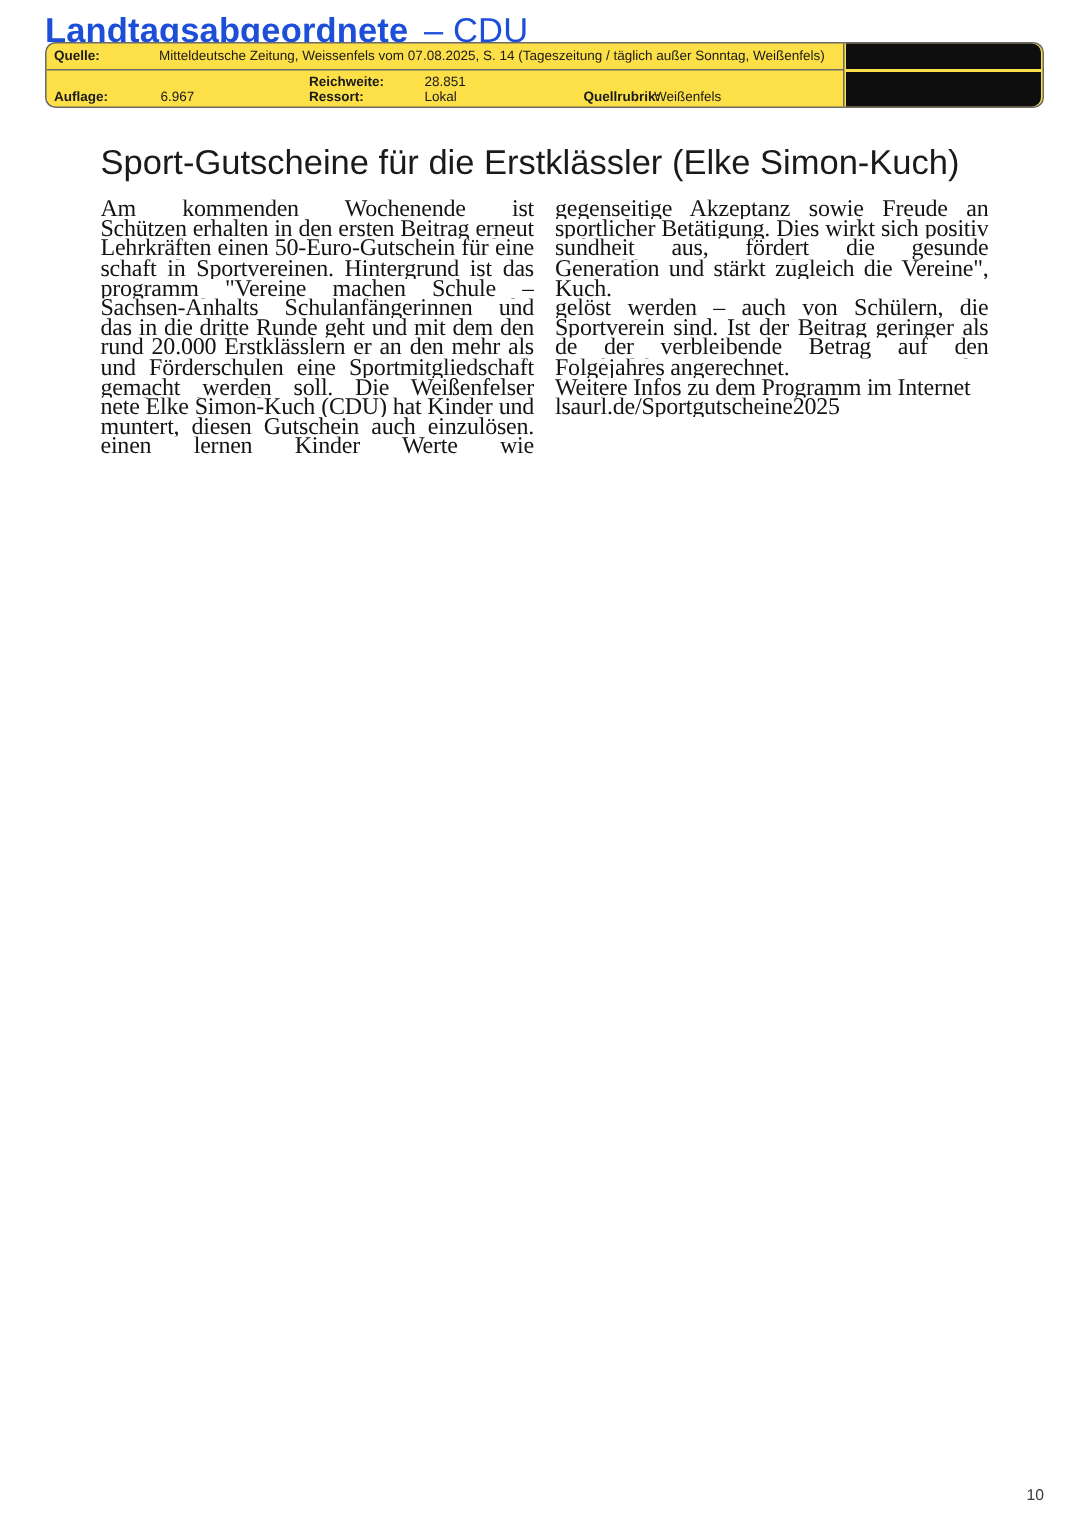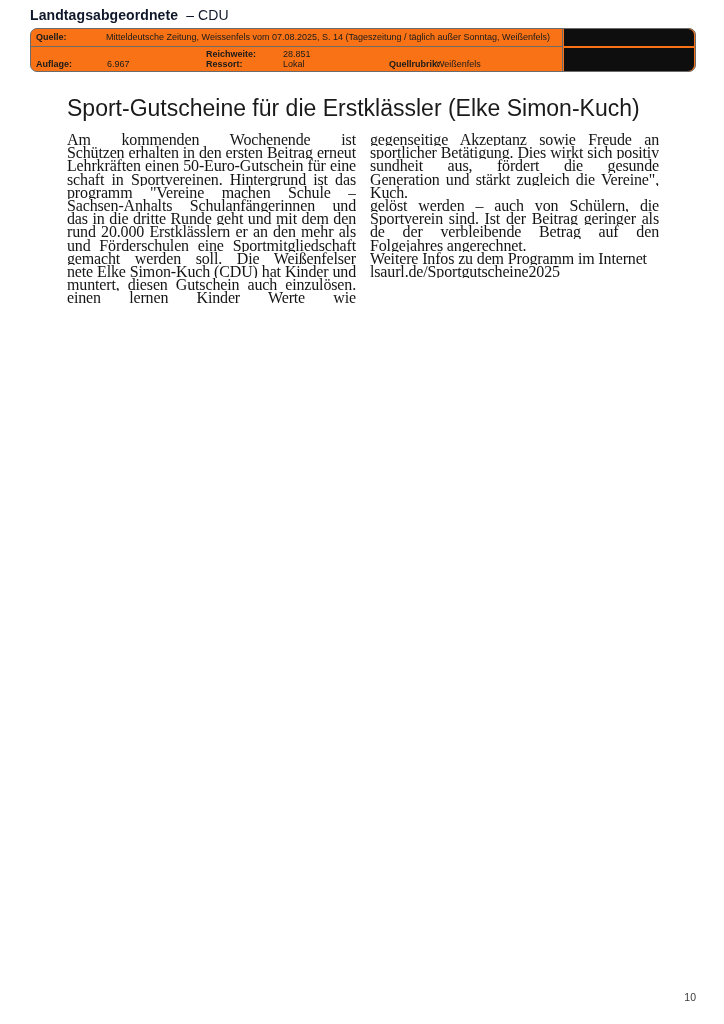--- a/index.html
+++ b/index.html
@@ -10,38 +10,38 @@
     background: #ffffff;
     overflow: hidden;
     font-family: "Liberation Sans", sans-serif;
   }
 
   
   .doc-header {
     position: absolute;
     left: 30px;
     top: 7px;
-    font-size: 14px;
-    color: #0f172a;
+    font-size: 23px;
+    color: #1d4ed8;
     white-space: nowrap;
     letter-spacing: 0.1px;
   }
   .doc-header .hdr-bold { font-weight: 700; }
   .doc-header .hdr-rest { font-weight: 400; margin-left: 4px; }
 
   
   .meta-box {
     position: absolute;
     left: 30px;
     top: 28px;
     width: 664px;
     height: 42px;
     border: 1px solid #6b6b6b;
     border-radius: 7px;
-    background: #f97316;
+    background: #fde047;
     font-size: 9px;
     color: #1a1a1a;
   }
   .meta-box .lbl { position: absolute; font-weight: 700; white-space: nowrap; }
   .meta-box .val { position: absolute; font-weight: 400; white-space: nowrap; }
   .meta-hdiv { position: absolute; left: 0; top: 17px; width: 531px; height: 1px; background: #6b6b6b; }
   .meta-vdiv { position: absolute; left: 531px; top: 0; bottom: 0; width: 1px; background: #6b6b6b; }
   .pos-quelle-l      { left: 5px;   top: 3px; }
   .pos-quelle-v      { left: 75px;  top: 3px; }
   .pos-reichweite-l  { left: 175px; top: 20px; }

